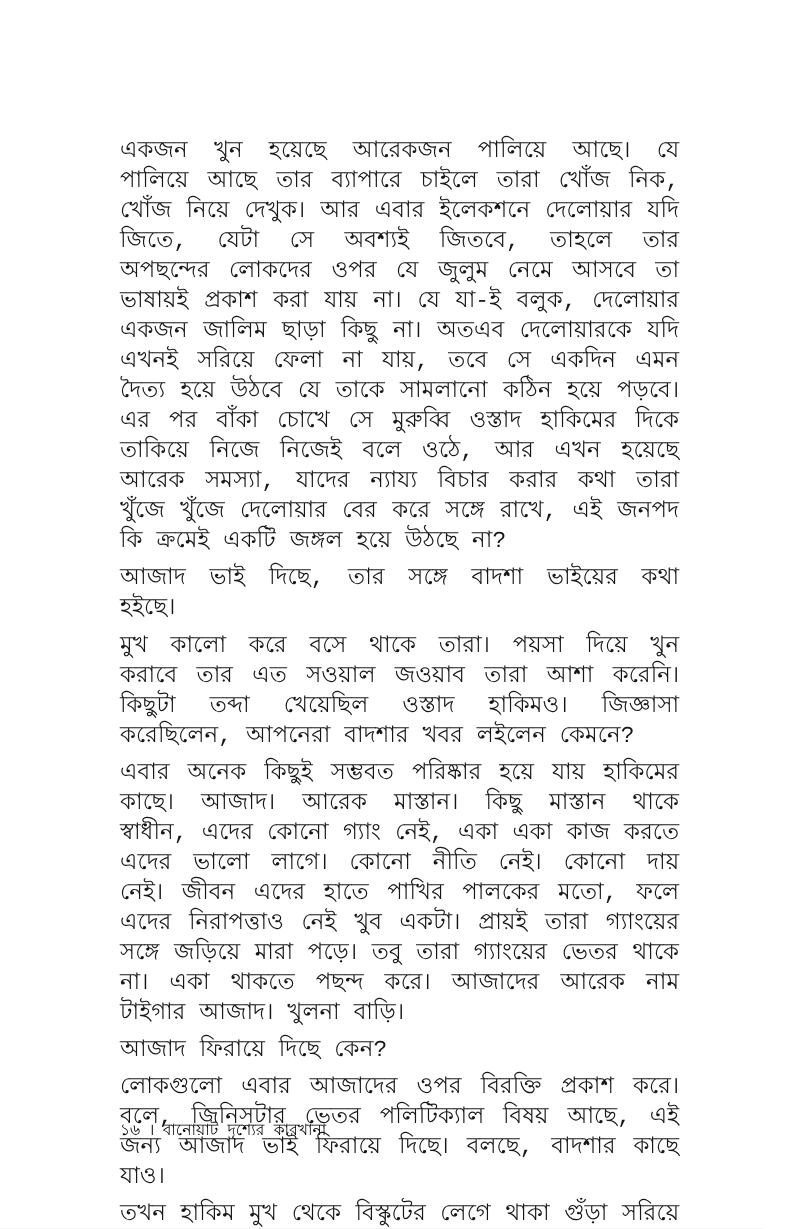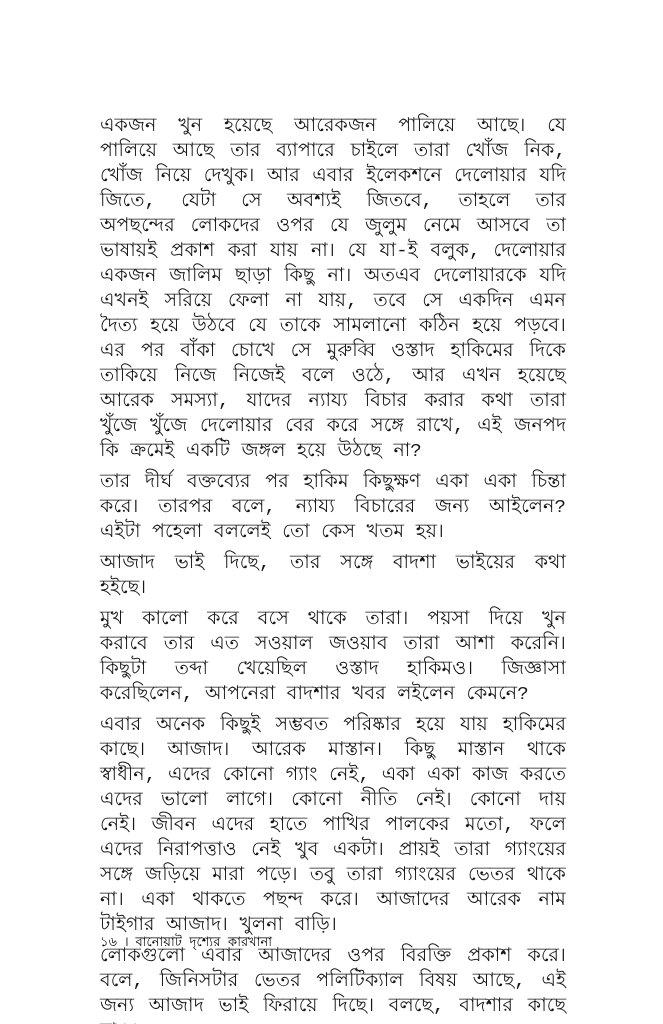--- a/index.html
+++ b/index.html
@@ -45,24 +45,24 @@
     margin: 0 7px;
   }
 </style>
 </head>
 <body>
 
 <div class="page">
 
   <div class="content">
       <p class="para">একজন খুন হয়েছে আরেকজন পালিয়ে আছে। যে পালিয়ে আছে তার ব্যাপারে চাইলে তারা খোঁজ নিক, খোঁজ নিয়ে দেখুক। আর এবার ইলেকশনে দেলোয়ার যদি জিতে, যেটা সে অবশ্যই জিতবে, তাহলে তার অপছন্দের লোকদের ওপর যে জুলুম নেমে আসবে তা ভাষায়ই প্রকাশ করা যায় না। যে যা-ই বলুক, দেলোয়ার একজন জালিম ছাড়া কিছু না। অতএব দেলোয়ারকে যদি এখনই সরিয়ে ফেলা না যায়, তবে সে একদিন এমন দৈত্য হয়ে উঠবে যে তাকে সামলানো কঠিন হয়ে পড়বে। এর পর বাঁকা চোখে সে মুরুব্বি ওস্তাদ হাকিমের দিকে তাকিয়ে নিজে নিজেই বলে ওঠে, আর এখন হয়েছে আরেক সমস্যা, যাদের ন্যায্য বিচার করার কথা তারা খুঁজে খুঁজে দেলোয়ার বের করে সঙ্গে রাখে, এই জনপদ কি ক্রমেই একটি জঙ্গল হয়ে উঠছে না?</p>
-      <p class="para">তার দীর্ঘ বক্তব্যের পর হাকিম কিছুক্ষণ একা একা চিন্তা করে। তারপর বলে, ন্যায্য বিচারের জন্য আইলেন? এইটা পহেলা বললেই তো কেস খতম হয়।</p>
       <p class="para">আজাদ ভাই দিছে, তার সঙ্গে বাদশা ভাইয়ের কথা হইছে।</p>
       <p class="para">মুখ কালো করে বসে থাকে তারা। পয়সা দিয়ে খুন করাবে তার এত সওয়াল জওয়াব তারা আশা করেনি। কিছুটা তব্দা খেয়েছিল ওস্তাদ হাকিমও। জিজ্ঞাসা করেছিলেন, আপনেরা বাদশার খবর লইলেন কেমনে?</p>
       <p class="para">এবার অনেক কিছুই সম্ভবত পরিষ্কার হয়ে যায় হাকিমের কাছে। আজাদ। আরেক মাস্তান। কিছু মাস্তান থাকে স্বাধীন, এদের কোনো গ্যাং নেই, একা একা কাজ করতে এদের ভালো লাগে। কোনো নীতি নেই। কোনো দায় নেই। জীবন এদের হাতে পাখির পালকের মতো, ফলে এদের নিরাপত্তাও নেই খুব একটা। প্রায়ই তারা গ্যাংয়ের সঙ্গে জড়িয়ে মারা পড়ে। তবু তারা গ্যাংয়ের ভেতর থাকে না। একা থাকতে পছন্দ করে। আজাদের আরেক নাম টাইগার আজাদ। খুলনা বাড়ি।</p>
+      <p class="para">আজাদ ফিরায়ে দিছে কেন?</p>
       <p class="para">লোকগুলো এবার আজাদের ওপর বিরক্তি প্রকাশ করে। বলে, জিনিসটার ভেতর পলিটিক্যাল বিষয় আছে, এই জন্য আজাদ ভাই ফিরায়ে দিছে। বলছে, বাদশার কাছে যাও।</p>
       <p class="para">তখন হাকিম মুখ থেকে বিস্কুটের লেগে থাকা গুঁড়া সরিয়ে জিজ্ঞাসা করে, বলতেছিলেন দেলোয়ার নাকি কারে খুন করছে?</p>
     </div>
 
   <div class="footer">
     <span class="num">১৬</span><span class="sep">।</span><span class="title">বানোয়াট দৃশ্যের কারখানা</span>
   </div>
 
 </div>
 

